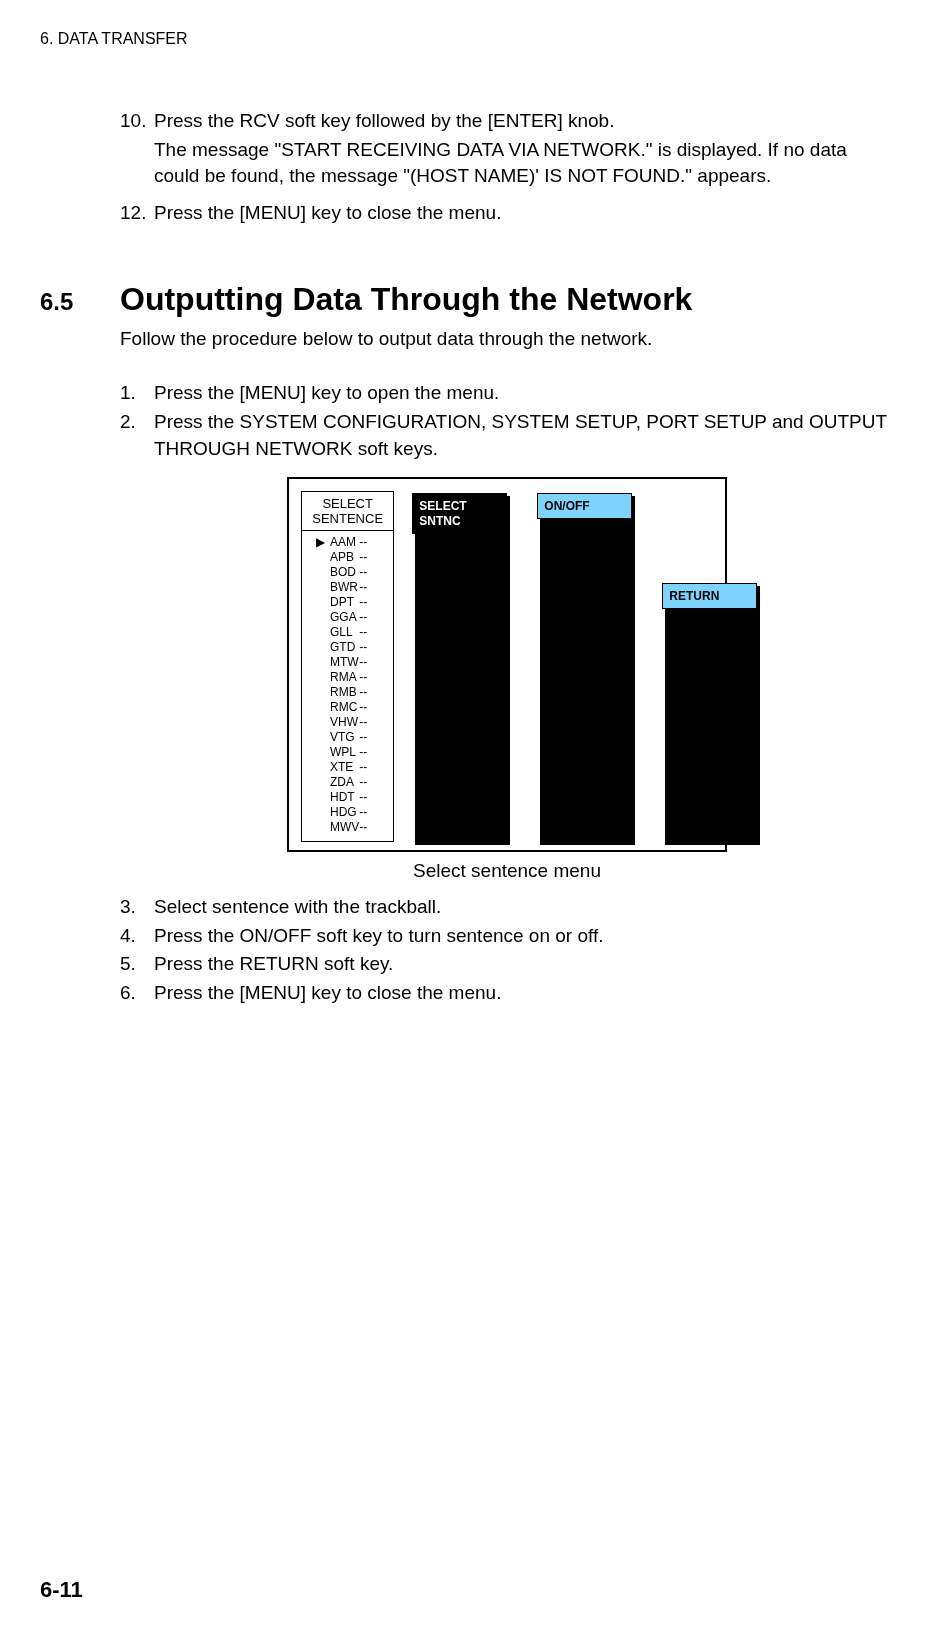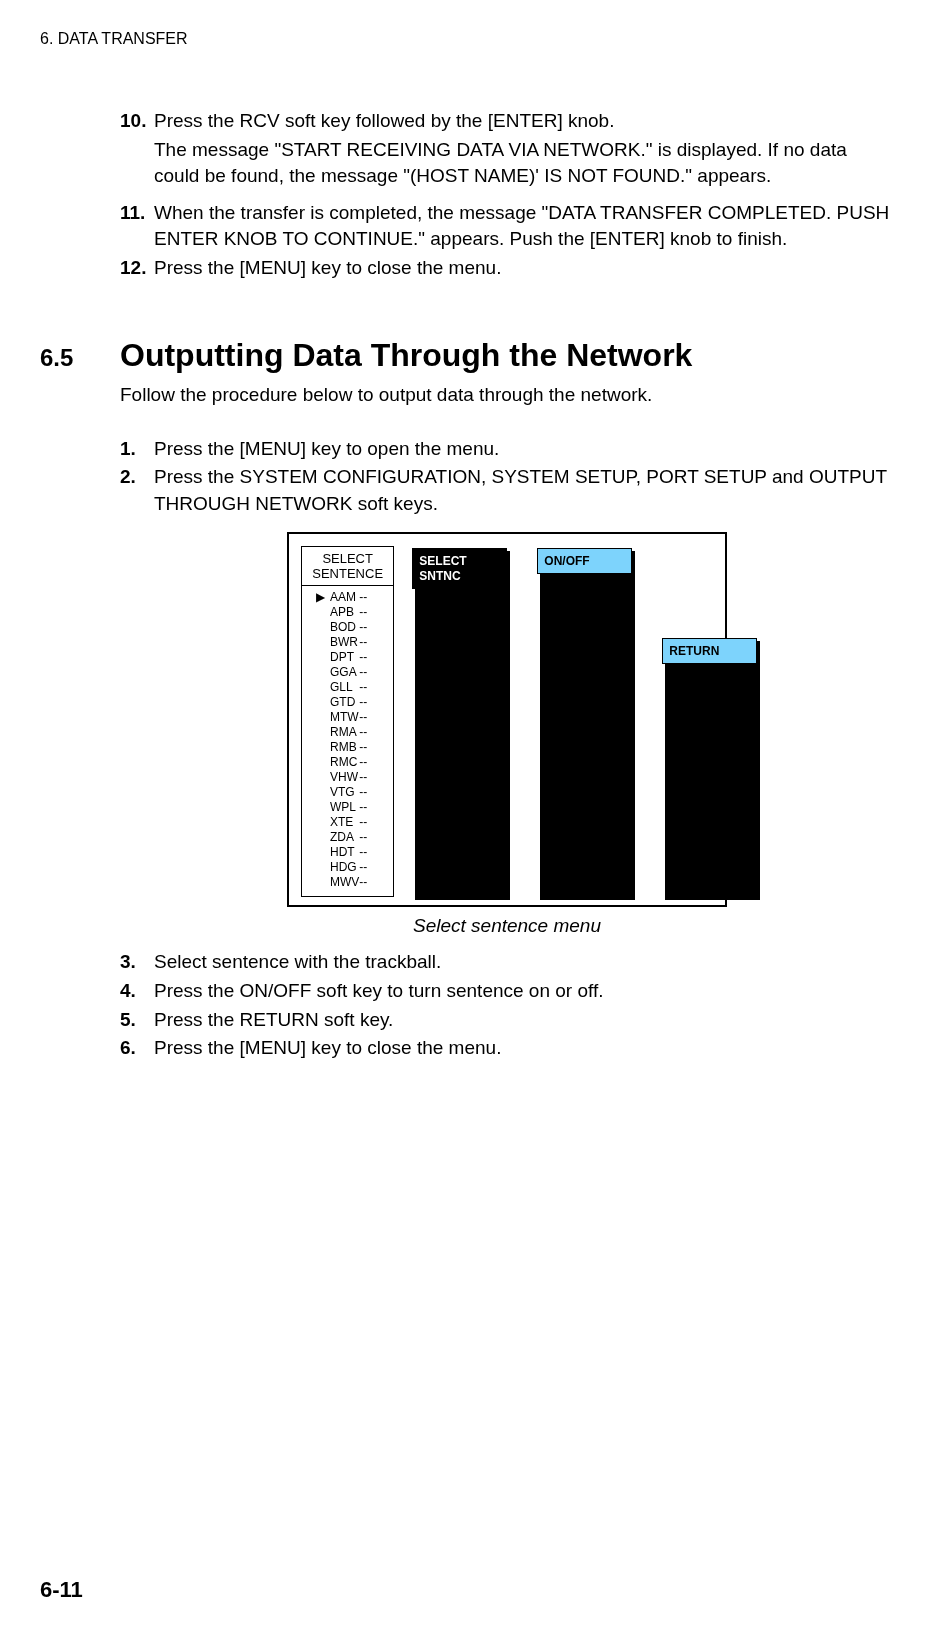--- a/index.html
+++ b/index.html
@@ -26,21 +26,20 @@
   }
   .step {
     display: flex;
     font-size: 19px;
     line-height: 1.4;
     margin-bottom: 2px;
   }
   .step-num {
     min-width: 34px;
     flex-shrink: 0;
-    font-weight: bold;
   }
   .step-body {
     flex: 1;
   }
   .step-indent {
     margin-left: 34px;
     font-size: 19px;
     line-height: 1.4;
     margin-bottom: 10px;
   }
@@ -136,21 +135,20 @@
   }
   .sk-face.dark {
     background: #000;
     color: #fff;
     font-weight: bold;
     line-height: 1.2;
   }
   .sk-gap-large { margin-top: 90px; }
   .figure-caption {
     text-align: center;
-    font-style: italic;
     font-size: 19px;
     margin-top: 8px;
     margin-bottom: 12px;
   }
   .page-number {
     position: absolute;
     bottom: 30px;
     left: 40px;
     font-size: 22px;
     font-weight: bold;
@@ -161,24 +159,20 @@
 
 <div class="page">
   <div class="header">6. DATA TRANSFER</div>
 
   <div class="content">
     <div class="step">
       <div class="step-num">10.</div>
       <div class="step-body">Press the RCV soft key followed by the [ENTER] knob.</div>
     </div>
     <div class="step-indent">The message "START RECEIVING DATA VIA NETWORK." is displayed. If no data could be found, the message "(HOST NAME)' IS NOT FOUND." appears.</div>
-    <div class="step">
-      <div class="step-num">11.</div>
-      <div class="step-body">When the transfer is completed, the message "DATA TRANSFER COMPLETED. PUSH ENTER KNOB TO CONTINUE." appears. Push the [ENTER] knob to finish.</div>
-    </div>
     <div class="step">
       <div class="step-num">12.</div>
       <div class="step-body">Press the [MENU] key to close the menu.</div>
     </div>
   </div>
 
   <div class="section-row">
     <div class="section-number">6.5</div>
     <div class="section-title">Outputting Data Through the Network</div>
   </div>

